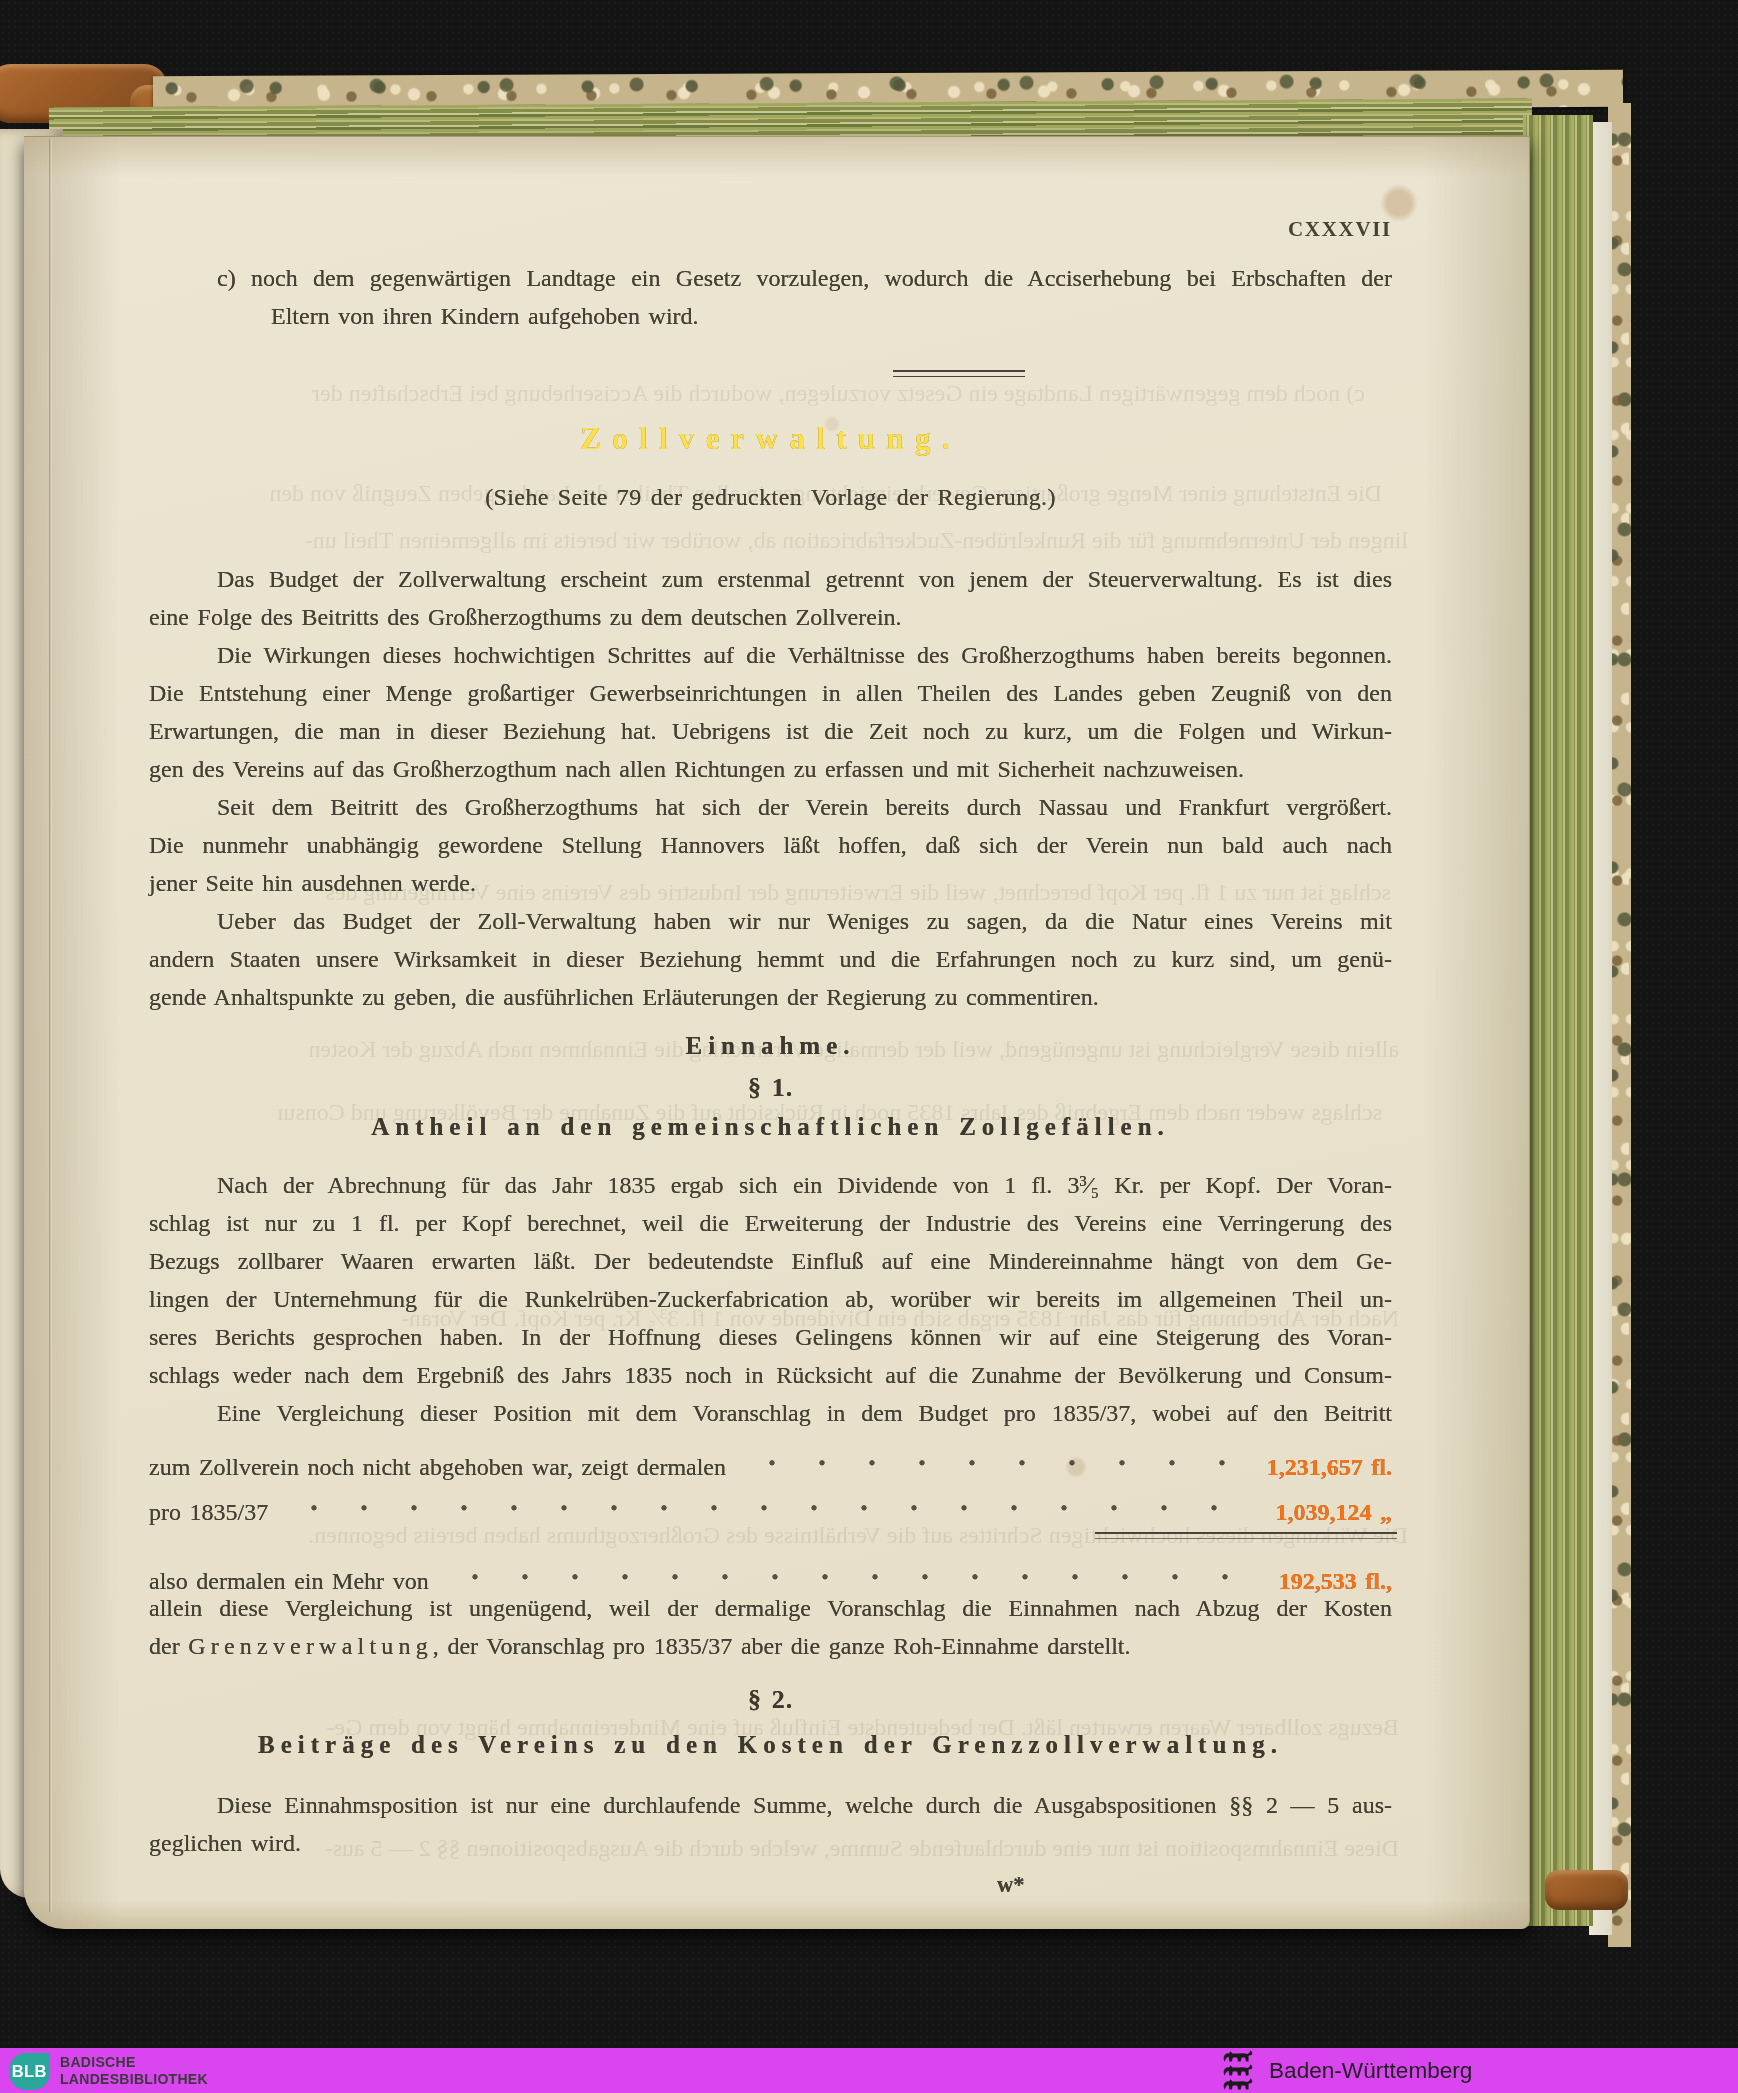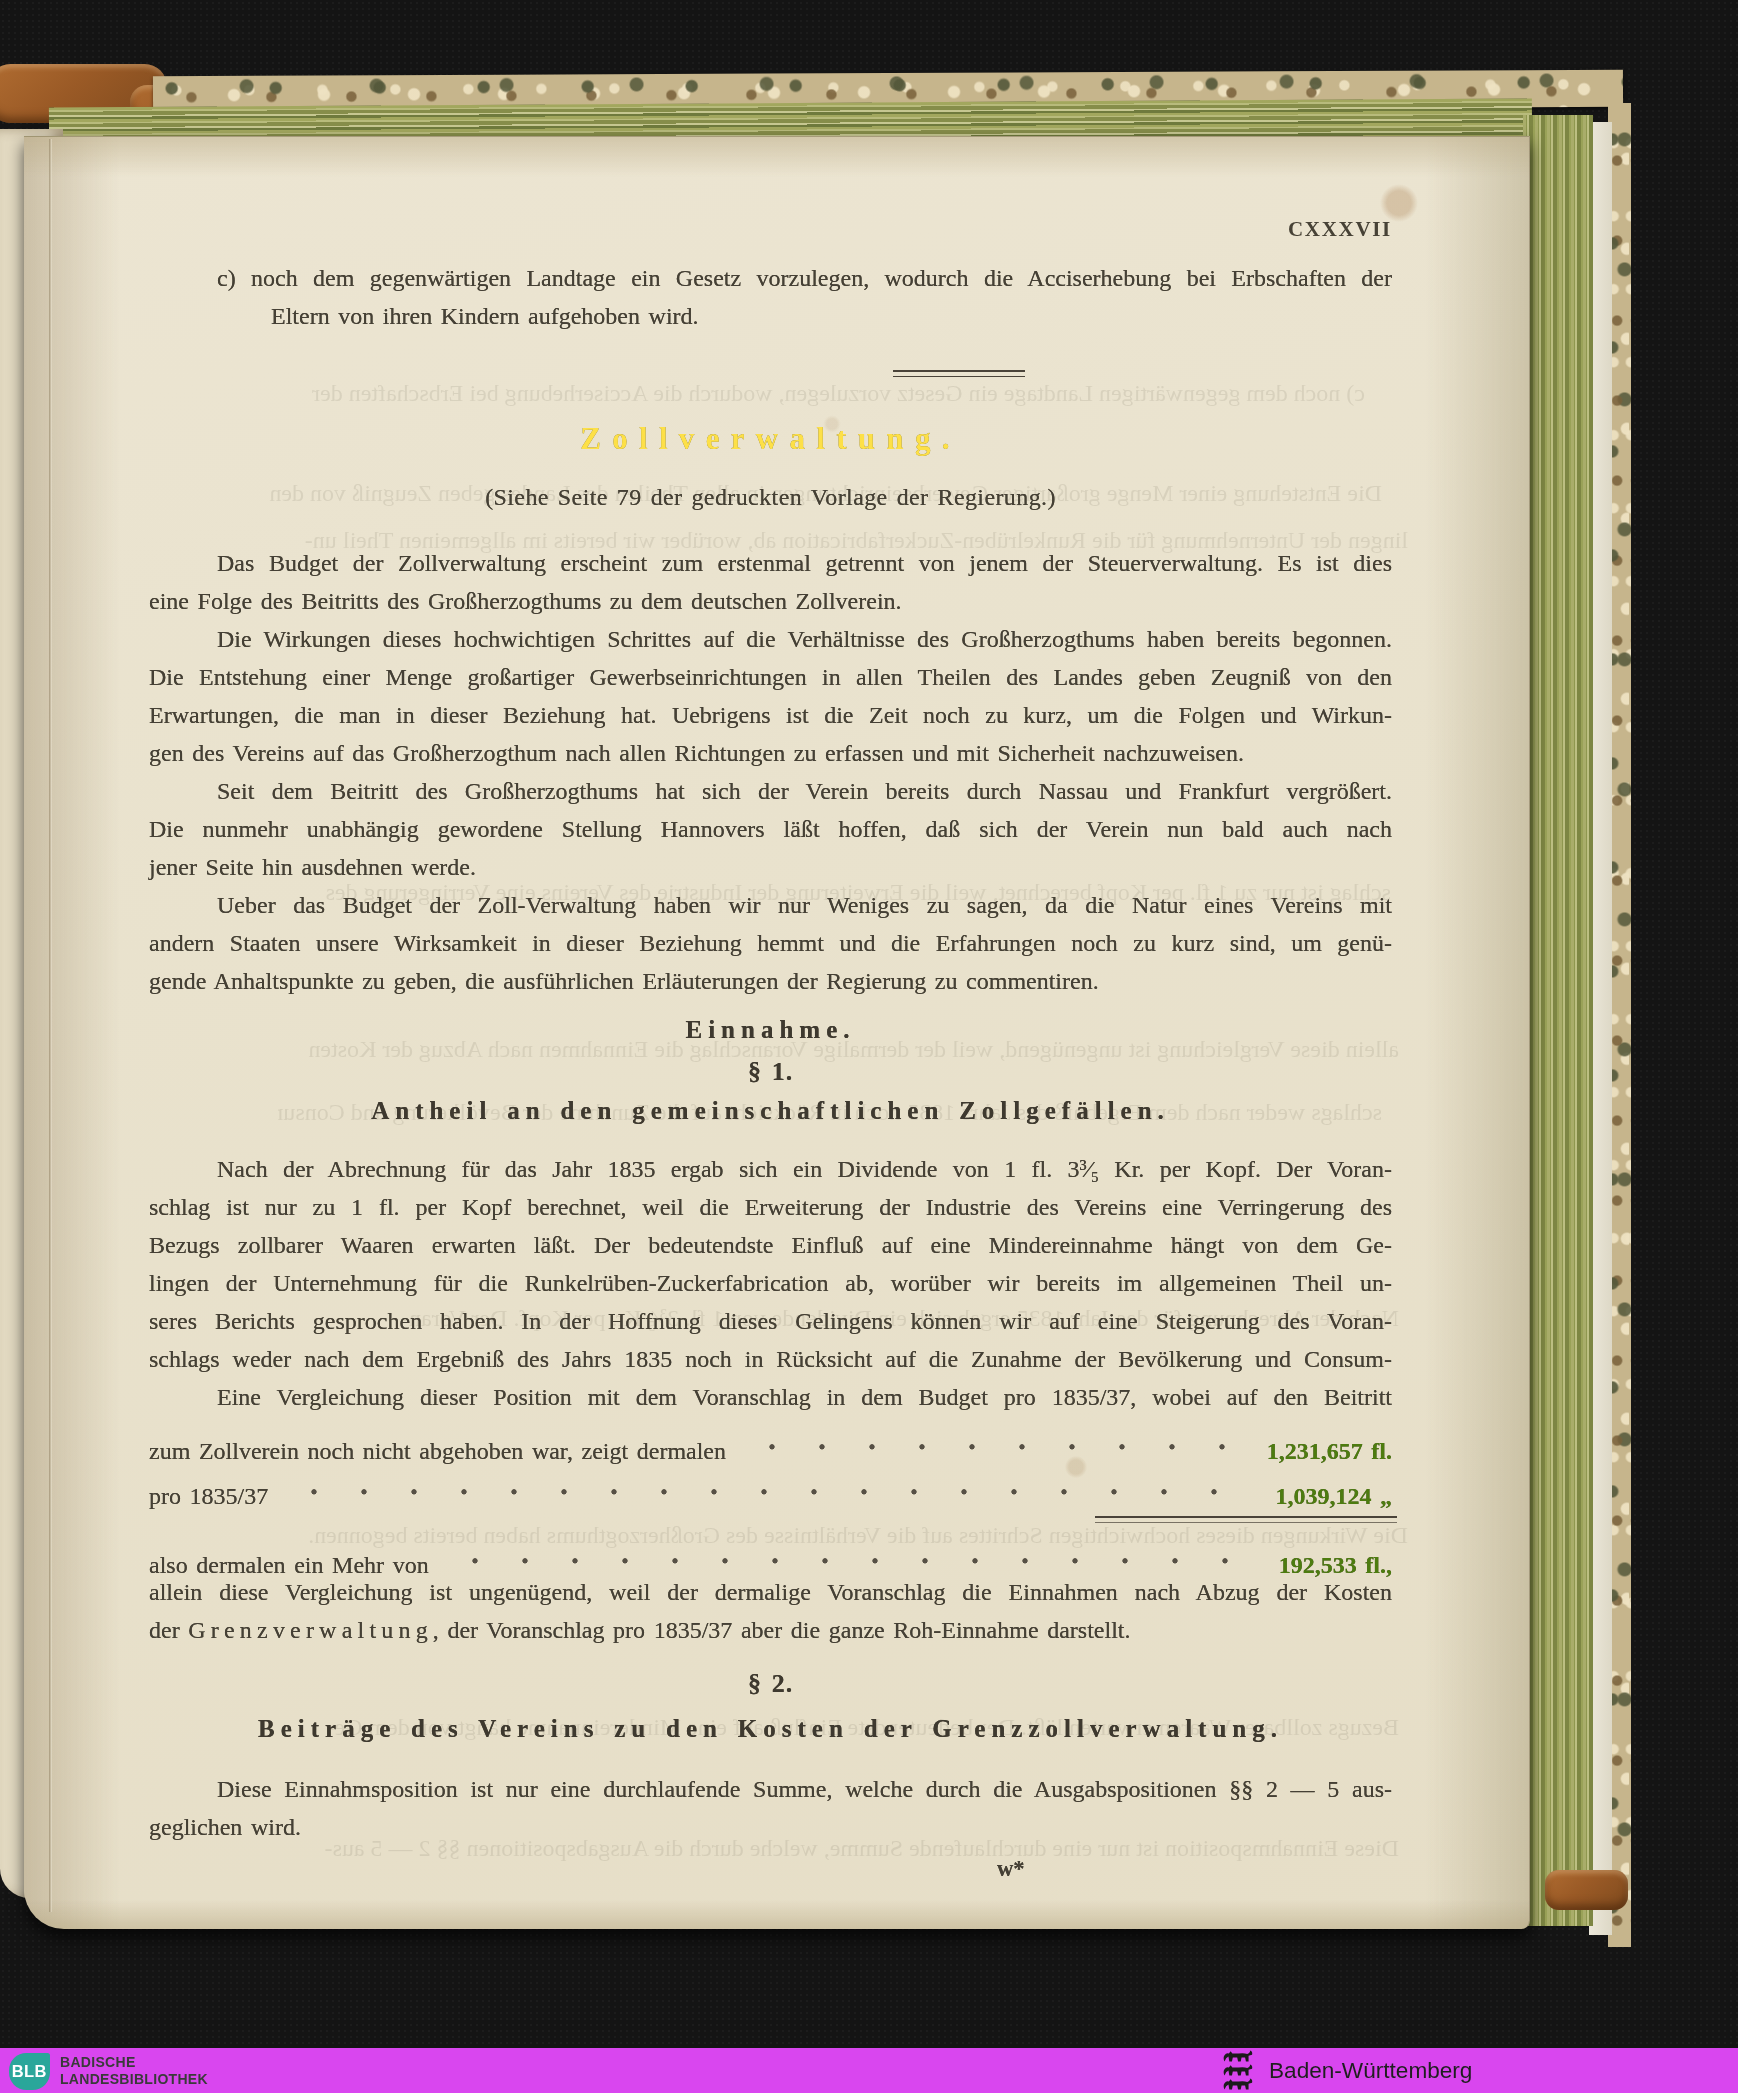--- a/index.html
+++ b/index.html
@@ -64,21 +64,21 @@
   .h-para{font-size:26px;font-weight:bold;letter-spacing:0.9px;line-height:37px;color:#3e392f;}
   .rule-short{width:132px;height:4.3px;margin-left:744px;
     border-top:2.2px solid #4a4339;border-bottom:1.3px solid #4a4339;}
   .sum-rule{width:302px;height:4.3px;margin-left:auto;margin-right:-5.2px;
     border-top:2.2px solid #4a4339;border-bottom:0.9px solid rgba(74,67,57,.7);}
   .amtline{display:flex;align-items:baseline;line-height:38px;height:38px;}
   .amtline .label{white-space:nowrap;}
   .amtline .leader{flex:1;height:38px;
     background-image:radial-gradient(circle at 50% 68%,rgba(70,64,54,.9) 2.3px,transparent 3px);
     background-size:50px 38px;background-repeat:repeat-x;background-position:21px 0;}
-  .amtline .amount{white-space:nowrap;padding-left:22.6px;font-weight:bold;color:#4d7c0f;}
+  .amtline .amount{white-space:nowrap;padding-left:22.6px;font-weight:bold;color:#f97316;}
   .sperr{letter-spacing:5.2px;}
   .sig{padding-left:848px;font-size:22.6px;line-height:35px;font-weight:bold;}
   .ghost{position:absolute;transform:scaleX(-1);color:#6e6855;opacity:.14;filter:blur(0.7px);
     font-size:24px;line-height:38px;white-space:nowrap;overflow:hidden;pointer-events:none;}
   
   .footer{position:absolute;left:0;bottom:0;width:1738px;height:46px;background:#d946ef;
     font-family:"Liberation Sans","DejaVu Sans",sans-serif;}
   .blb-badge{position:absolute;left:8.7px;top:5.2px;width:41px;height:37px;background:#2aa69a;
     border-radius:17.4px 2.6px 17.4px 17.4px;display:flex;align-items:center;justify-content:center;}
   .blb-badge span{color:#ffffff;font-weight:bold;font-size:16.5px;letter-spacing:0.4px;}
@@ -122,21 +122,21 @@
 
   <div class="pagenum">CXXXVII</div>
   <div class="text-flow" id="text-flow">
       <div class="para">
         <div class="line j" style="padding-left: 68px;">c) noch dem gegenwärtigen Landtage ein Gesetz vorzulegen, wodurch die Acciserhebung bei Erbschaften der</div>
         <div class="line" style="padding-left: 122px;">Eltern von ihren Kindern aufgehoben wird.</div>
       </div>
       <div class="rule-short" style="margin-top: 35px;"></div>
       <div class="heading h-title" style="margin-top: 40px;">Zollverwaltung.</div>
       <div class="heading h-sub" style="margin-top: 19px;">(Siehe Seite 79 der gedruckten Vorlage der Regierung.)</div>
-      <div class="para" style="margin-top: 28px;">
+      <div class="para" style="margin-top: 44px;">
         <div class="line j" style="padding-left: 68px;">Das Budget der Zollverwaltung erscheint zum erstenmal getrennt von jenem der Steuerverwaltung. Es ist dies</div>
         <div class="line">eine Folge des Beitritts des Großherzogthums zu dem deutschen Zollverein.</div>
       </div>
       <div class="para">
         <div class="line j" style="padding-left: 68px;">Die Wirkungen dieses hochwichtigen Schrittes auf die Verhältnisse des Großherzogthums haben bereits begonnen.</div>
         <div class="line j">Die Entstehung einer Menge großartiger Gewerbseinrichtungen in allen Theilen des Landes geben Zeugniß von den</div>
         <div class="line j">Erwartungen, die man in dieser Beziehung hat. Uebrigens ist die Zeit noch zu kurz, um die Folgen und Wirkun-</div>
         <div class="line">gen des Vereins auf das Großherzogthum nach allen Richtungen zu erfassen und mit Sicherheit nachzuweisen.</div>
       </div>
       <div class="para">

